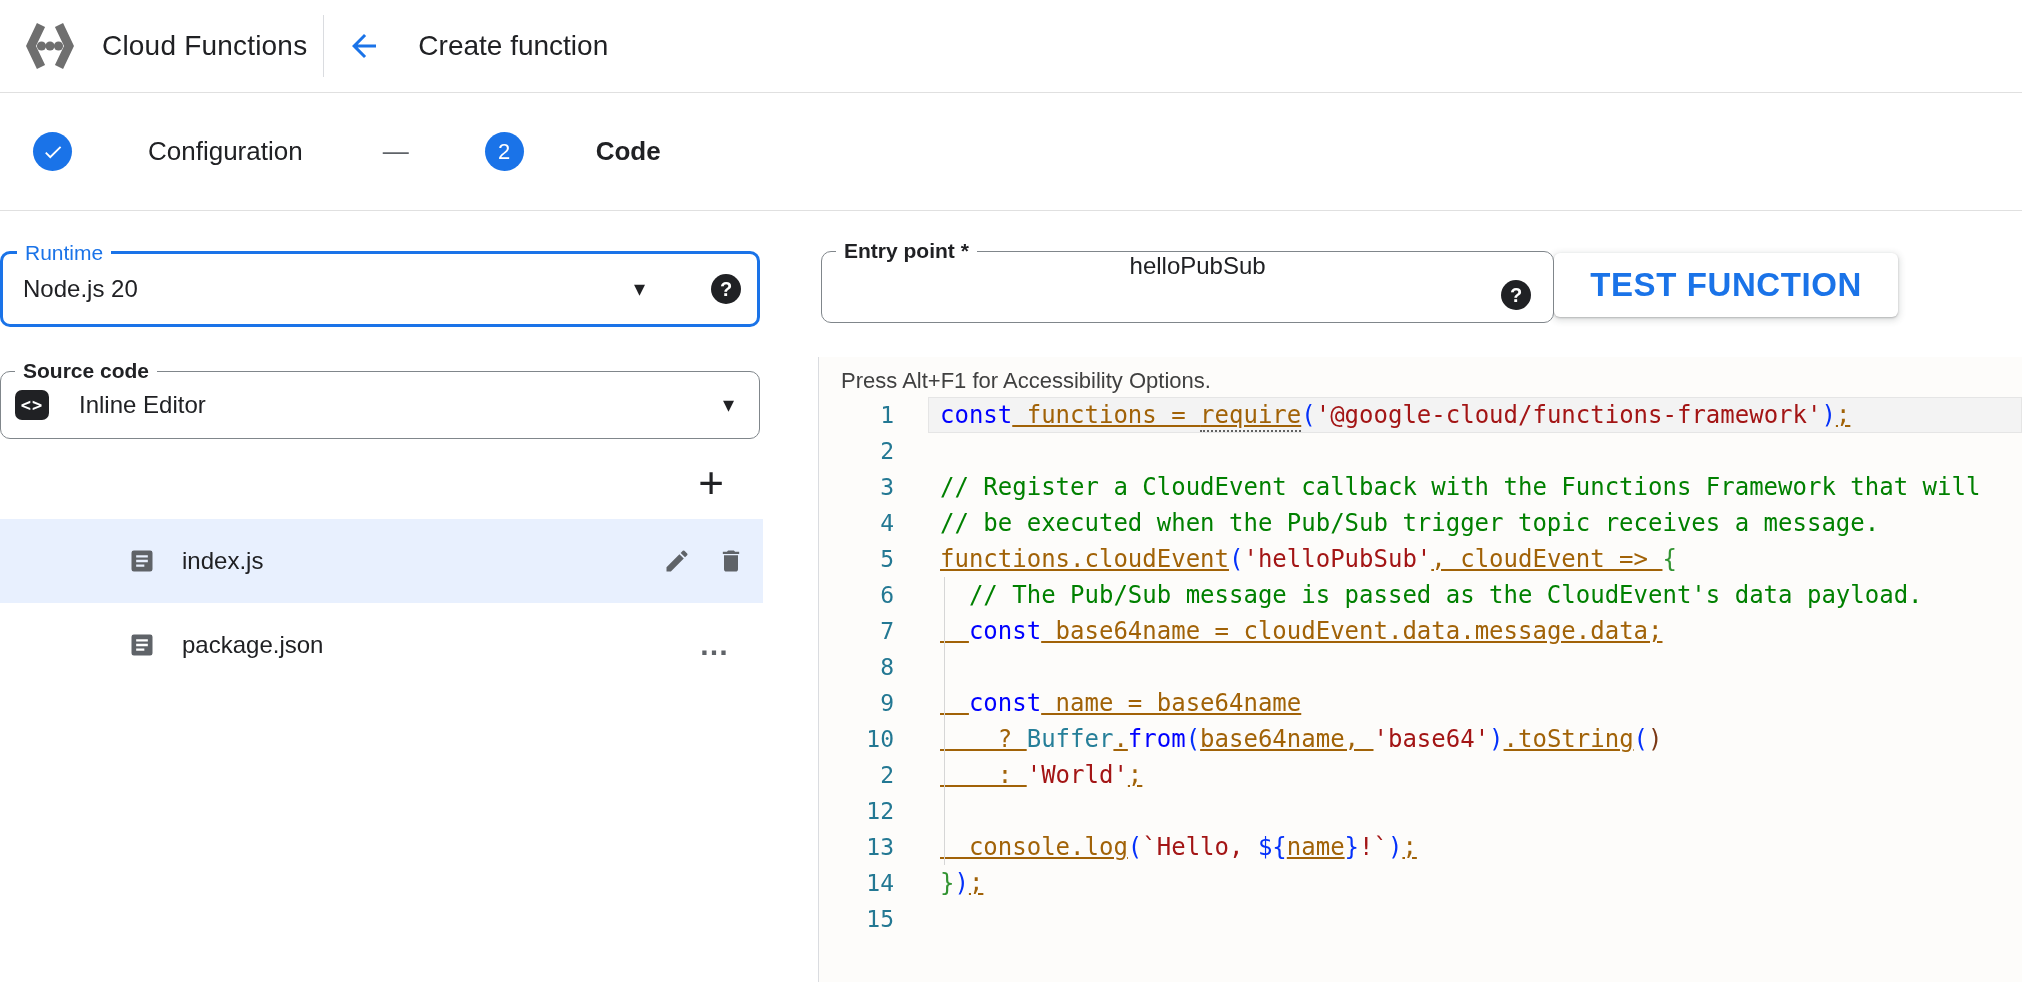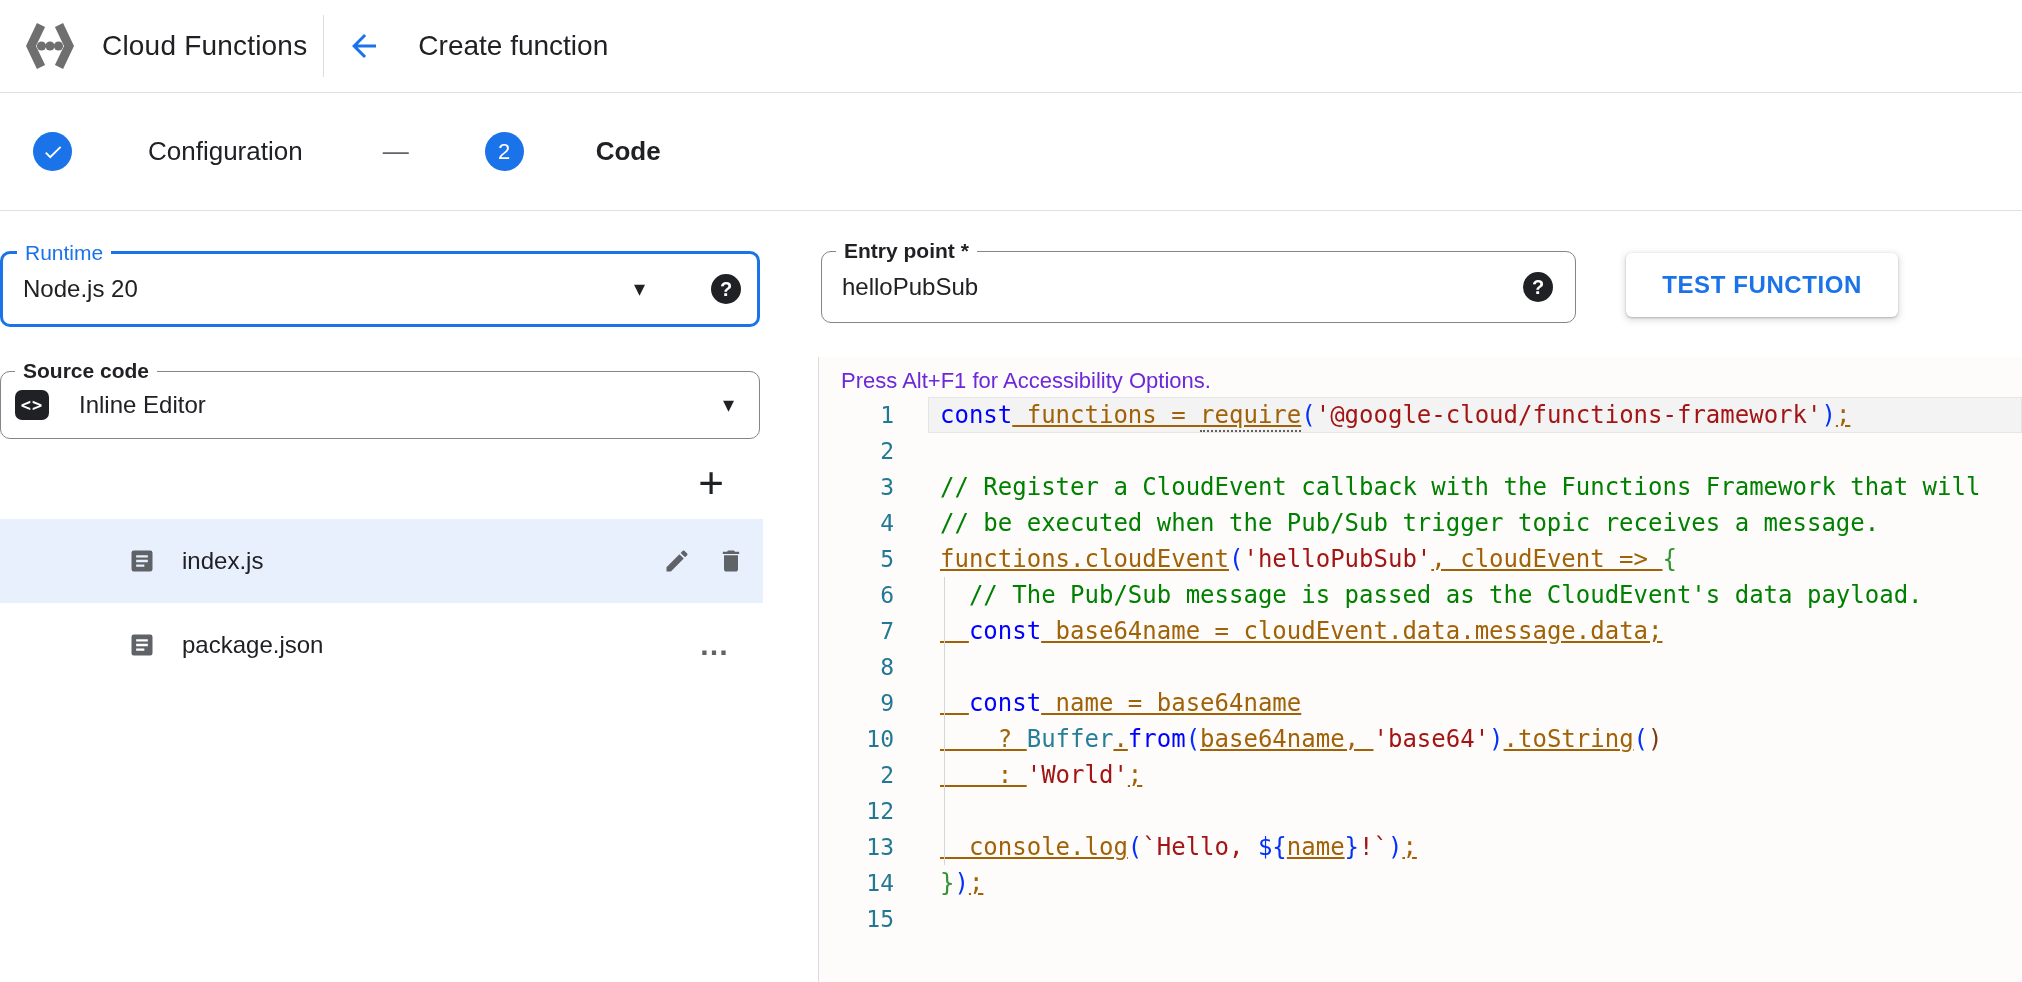--- a/index.html
+++ b/index.html
@@ -48,28 +48,28 @@
   .file-row{height:84px;display:flex;align-items:center;cursor:pointer;}
   .file-row.selected{background:#e8f0fe;}
   .file-icon{margin-left:128px;display:flex;align-items:center;}
   .file-name{font-size:24px;margin-left:26px;color:#202124;}
   .file-actions{margin-left:auto;margin-right:18px;display:flex;align-items:center;gap:26px;}
   .action-icon{display:flex;align-items:center;cursor:pointer;}
   .more-dots{color:#5f6368;font-size:30px;font-weight:700;letter-spacing:2px;margin-right:14px;line-height:20px;}
 
   
   .entry-row{display:flex;align-items:flex-start;}
-  .entry-field{margin-top:40px;margin-left:3px;width:755px;height:72px;border:1.5px solid #80868b;border-radius:10px;position:relative;display:flex;align-items:center;box-sizing:border-box;background:#fff;}
+  .entry-field{margin-top:40px;margin-left:3px;width:755px;height:72px;border:1.5px solid #80868b;border-radius:10px;position:relative;display:flex;align-items:center;box-sizing:border-box;background:#fff;flex-direction:column;}
   .entry-field .field-label{font-weight:600;}
   .entry-field .help-icon{margin-left:auto;margin-right:22px;}
-  .test-btn{margin-top:42px;margin-left:auto;margin-right:124px;height:64px;padding:0 36px;background:#fff;border:none;border-radius:6px;box-shadow:0 1px 2px rgba(60,64,67,.3),0 2px 6px 2px rgba(60,64,67,.15);color:#1a73e8;font-size:24px;font-weight:700;letter-spacing:.6px;font-family:"Liberation Sans",sans-serif;cursor:pointer;white-space:nowrap;}
+  .test-btn{margin-top:42px;margin-left:auto;margin-right:124px;height:64px;padding:0 36px;background:#fff;border:none;border-radius:6px;box-shadow:0 1px 2px rgba(60,64,67,.3),0 2px 6px 2px rgba(60,64,67,.15);color:#1a73e8;font-size:33px;font-weight:700;letter-spacing:.6px;font-family:"Liberation Sans",sans-serif;cursor:pointer;white-space:nowrap;}
 
   
   .editor-pane{margin-top:34px;flex:1;border-left:1px solid #dadce0;background:#fdfcfa;padding-top:8px;overflow:hidden;}
-  .a11y-hint{font-size:22px;color:#6d28d9;padding-left:22px;line-height:32px;height:32px;}
+  .a11y-hint{font-size:22px;color:#404040;padding-left:22px;line-height:32px;height:32px;}
   .code-area{font-family:"DejaVu Sans Mono",monospace;font-size:24px;}
   .code-line{height:36px;line-height:36px;display:flex;white-space:pre;}
   .gutter{width:75px;flex:0 0 auto;text-align:right;color:#237893;font-size:23px;user-select:none;}
   .code-wrap{flex:1;margin-left:34px;padding-left:12px;position:relative;min-width:0;}
   .code-line.active .code-wrap{background:#f3f3f3;box-shadow:inset 0 0 0 1px #e5e5e5;}
   .guide{position:absolute;left:16px;top:0;bottom:0;border-left:1px solid #d6d6d6;}
   .tok-kw{color:#0000ff;}
   .tok-cm{color:#008000;}
   .tok-str{color:#a31515;}
   .tok-b1{color:#0431fa;}

